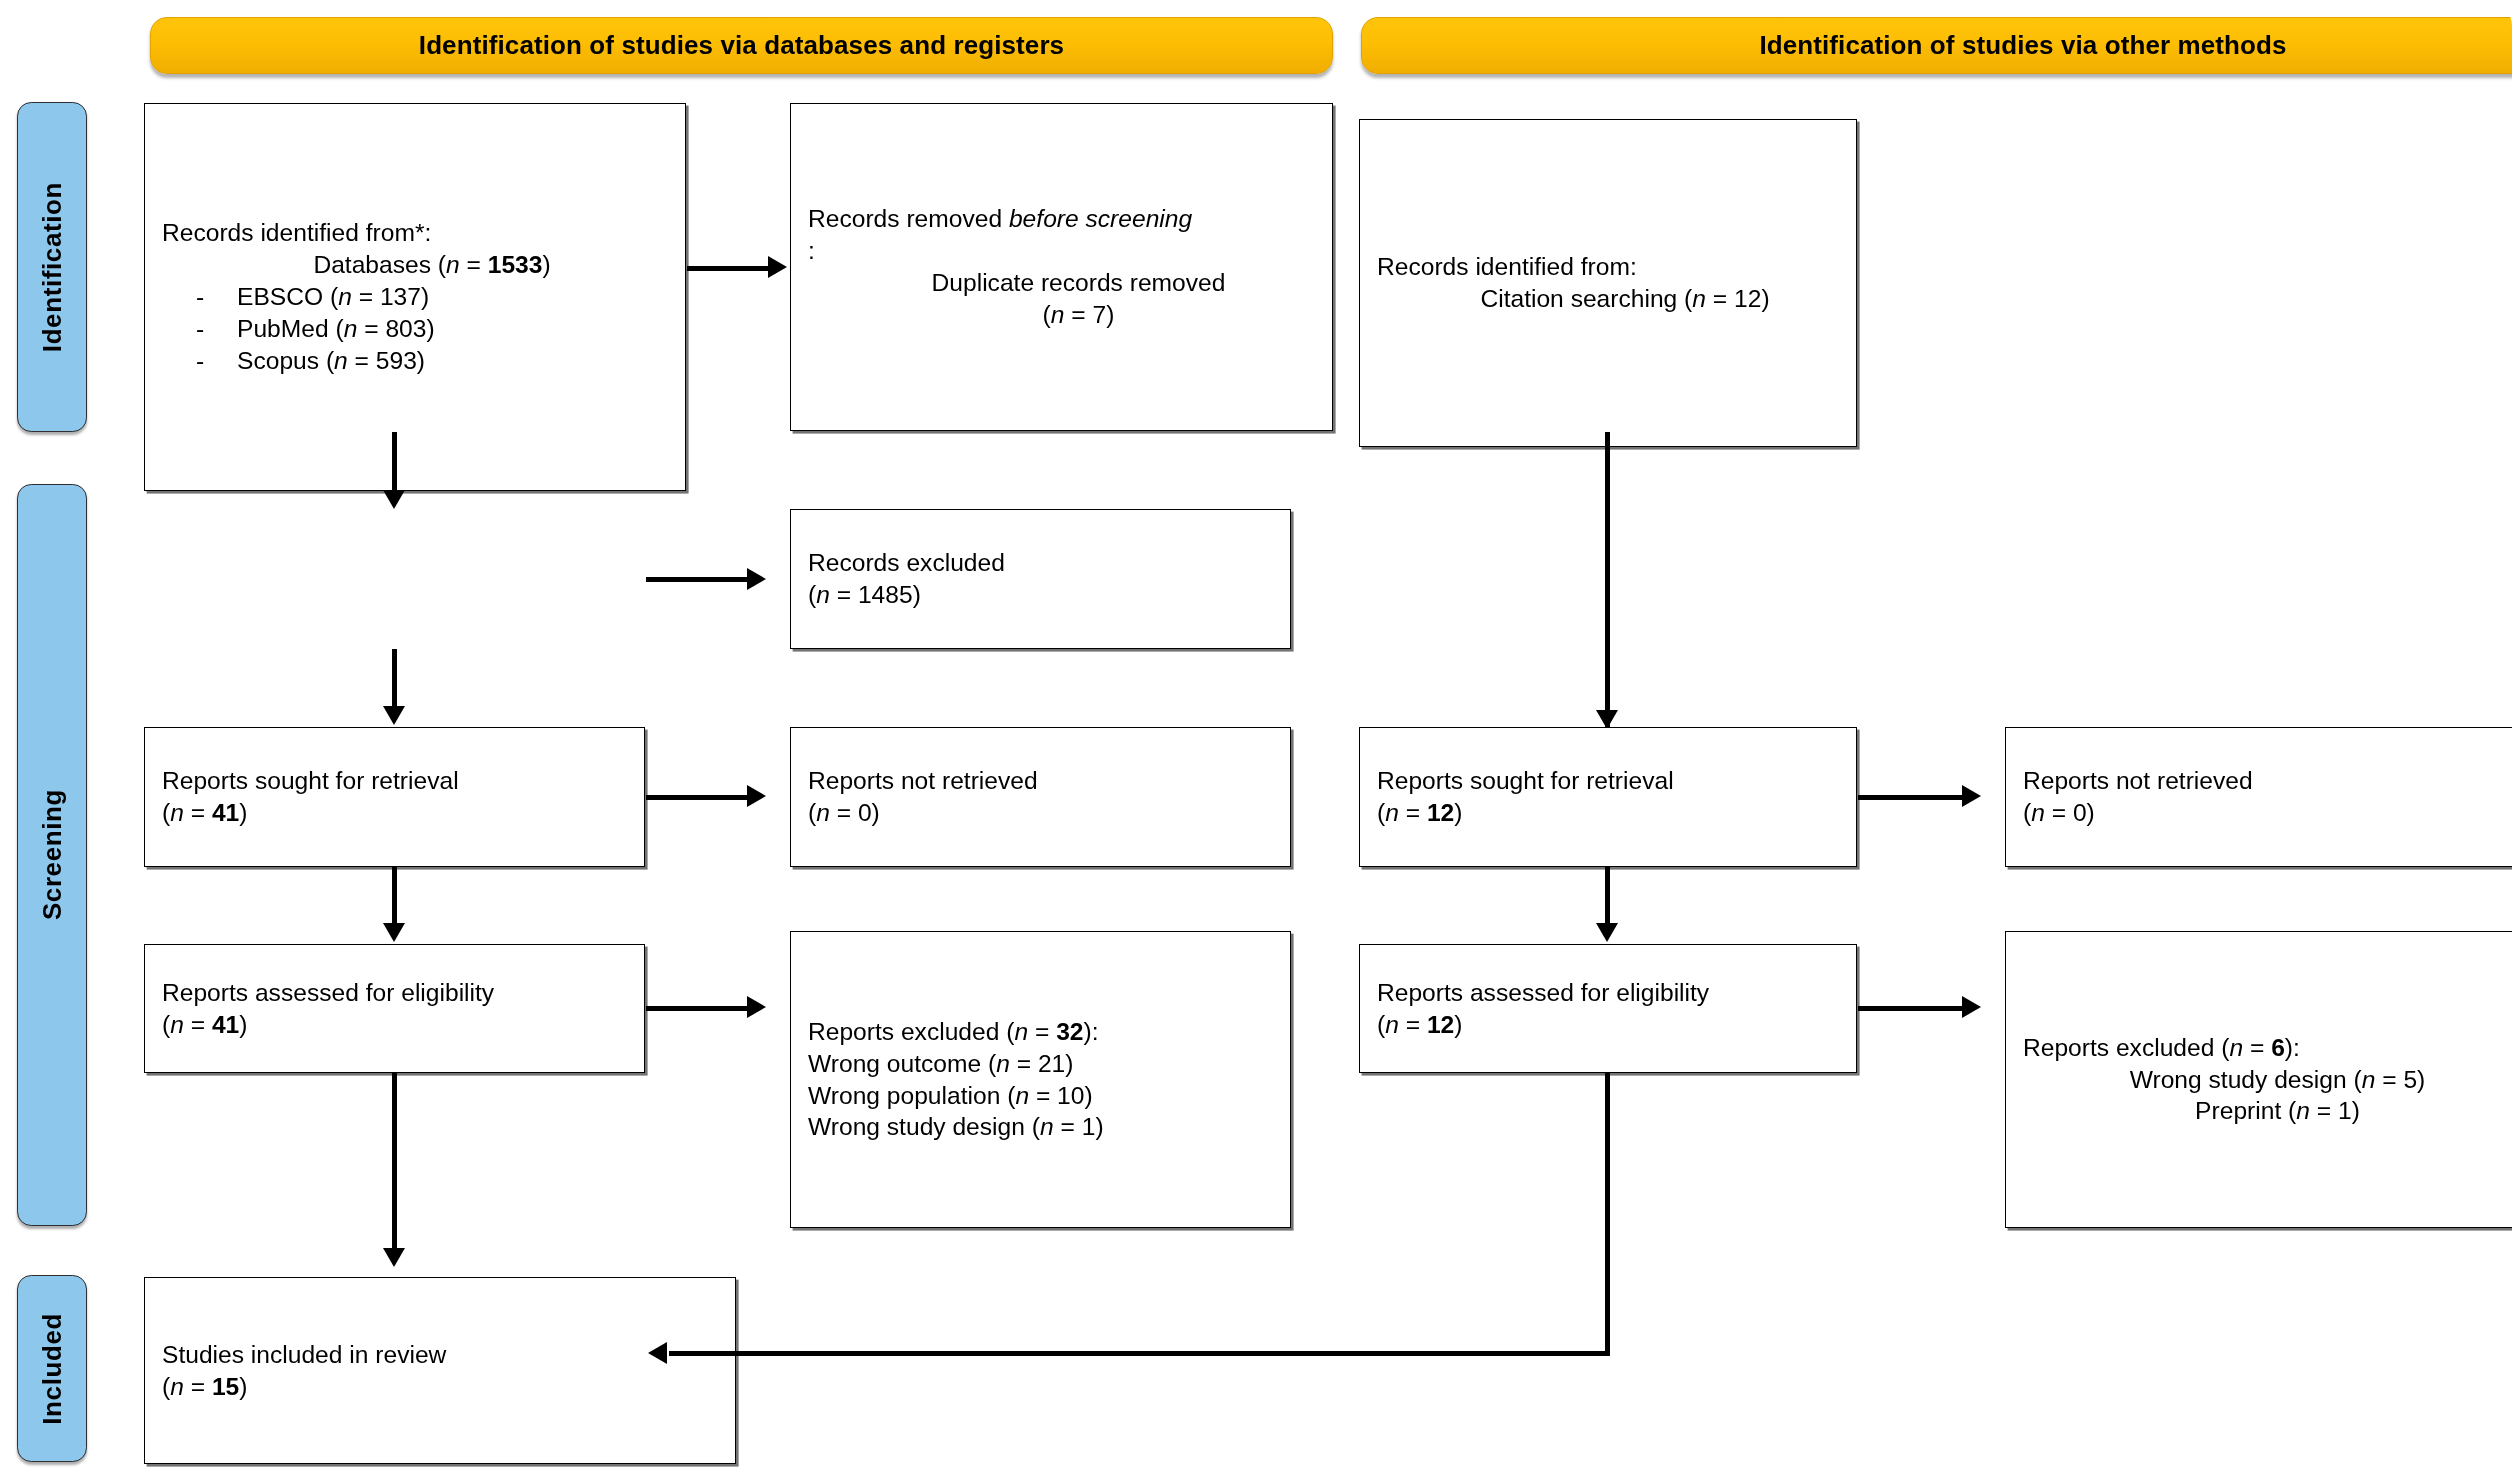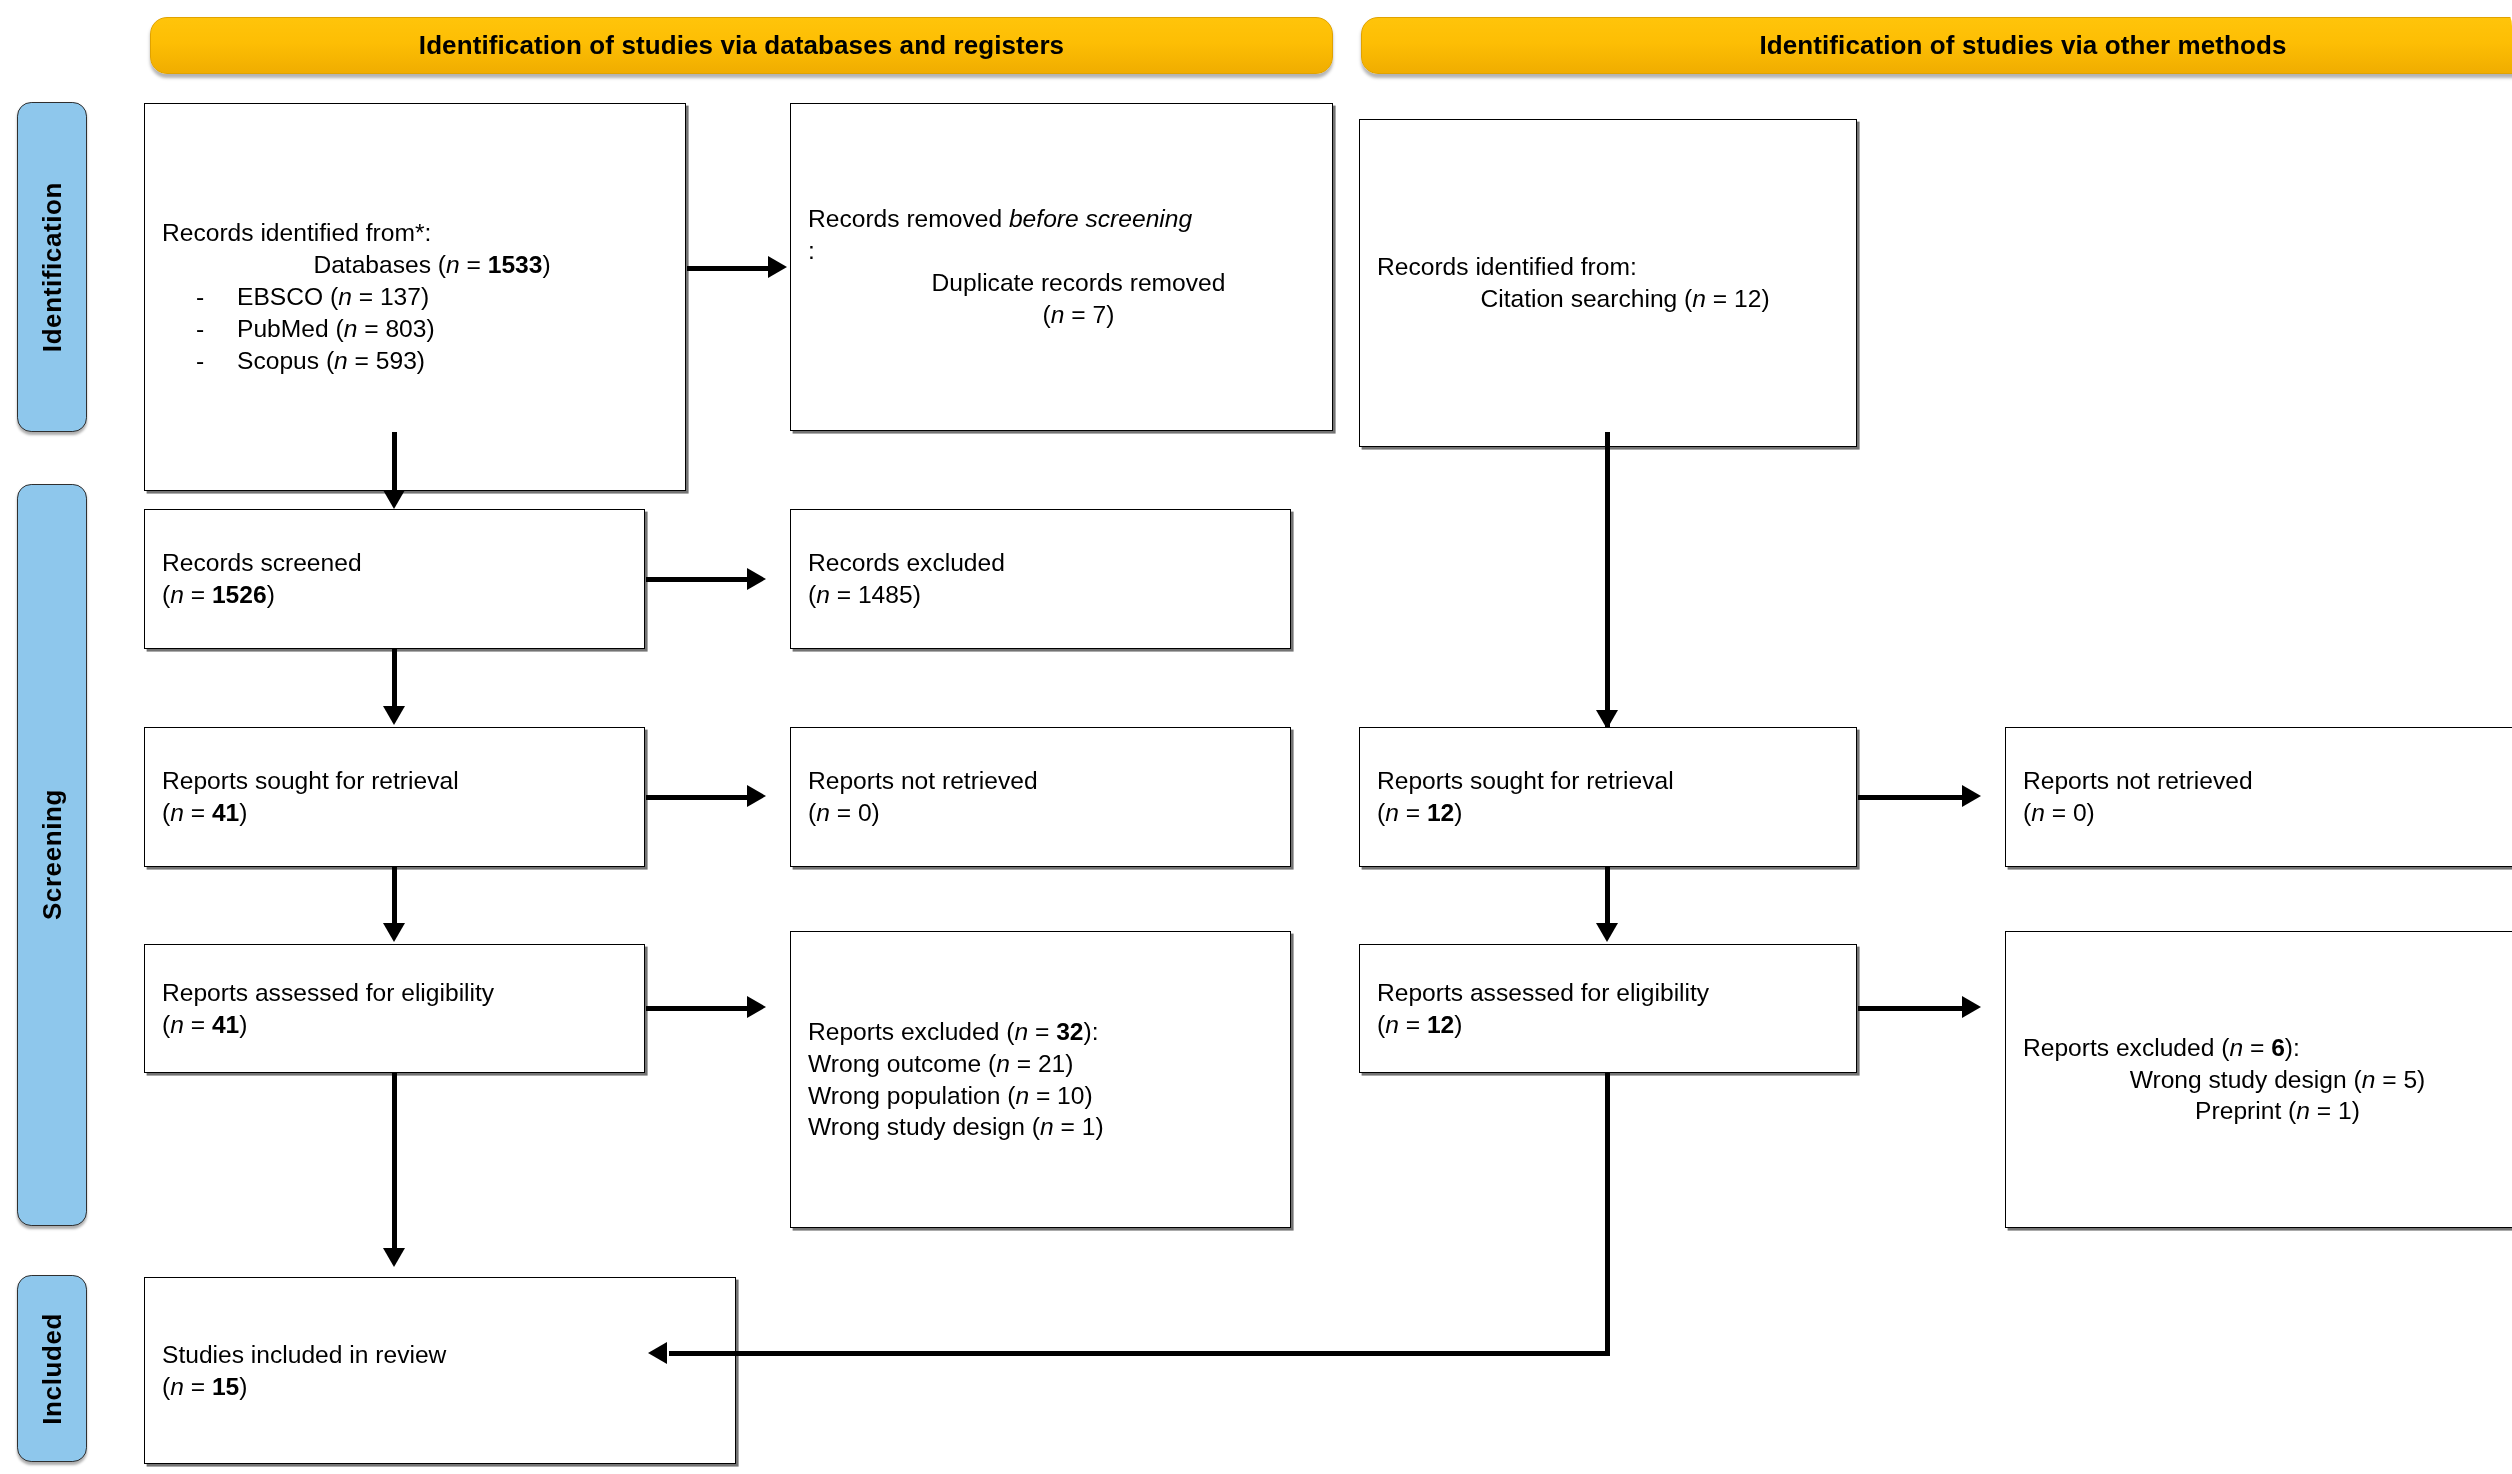--- a/index.html
+++ b/index.html
@@ -143,24 +143,20 @@
 
   <div class="hline" style="left:687px;top:266px;width:84px;"></div>
   <div class="arrow-r" style="left:768px;top:256px;"></div>
 
   <div class="vline" style="left:392px;top:432px;height:72px;"></div>
   <div class="arrow-d" style="left:383px;top:490px;"></div>
 
   <div class="vline" style="left:1605px;top:432px;height:295px;"></div>
   <div class="arrow-d" style="left:1596px;top:710px;"></div>
 
-  <div class="box" style="left:144px;top:509px;width:501px;height:140px;">
-    <div class="line">Records screened</div>
-    <div class="line"><span>(</span><em>n</em><span> = </span><b>1526</b><span>)</span></div>
-  </div>
 
   <div class="box" style="left:790px;top:509px;width:501px;height:140px;">
     <div class="line">Records excluded</div>
     <div class="line"><span>(</span><em>n</em><span> = </span><span>1485</span><span>)</span></div>
   </div>
 
   <div class="hline" style="left:646px;top:577px;width:103px;"></div>
   <div class="arrow-r" style="left:747px;top:568px;"></div>
 
   <div class="vline" style="left:392px;top:649px;height:71px;"></div>

